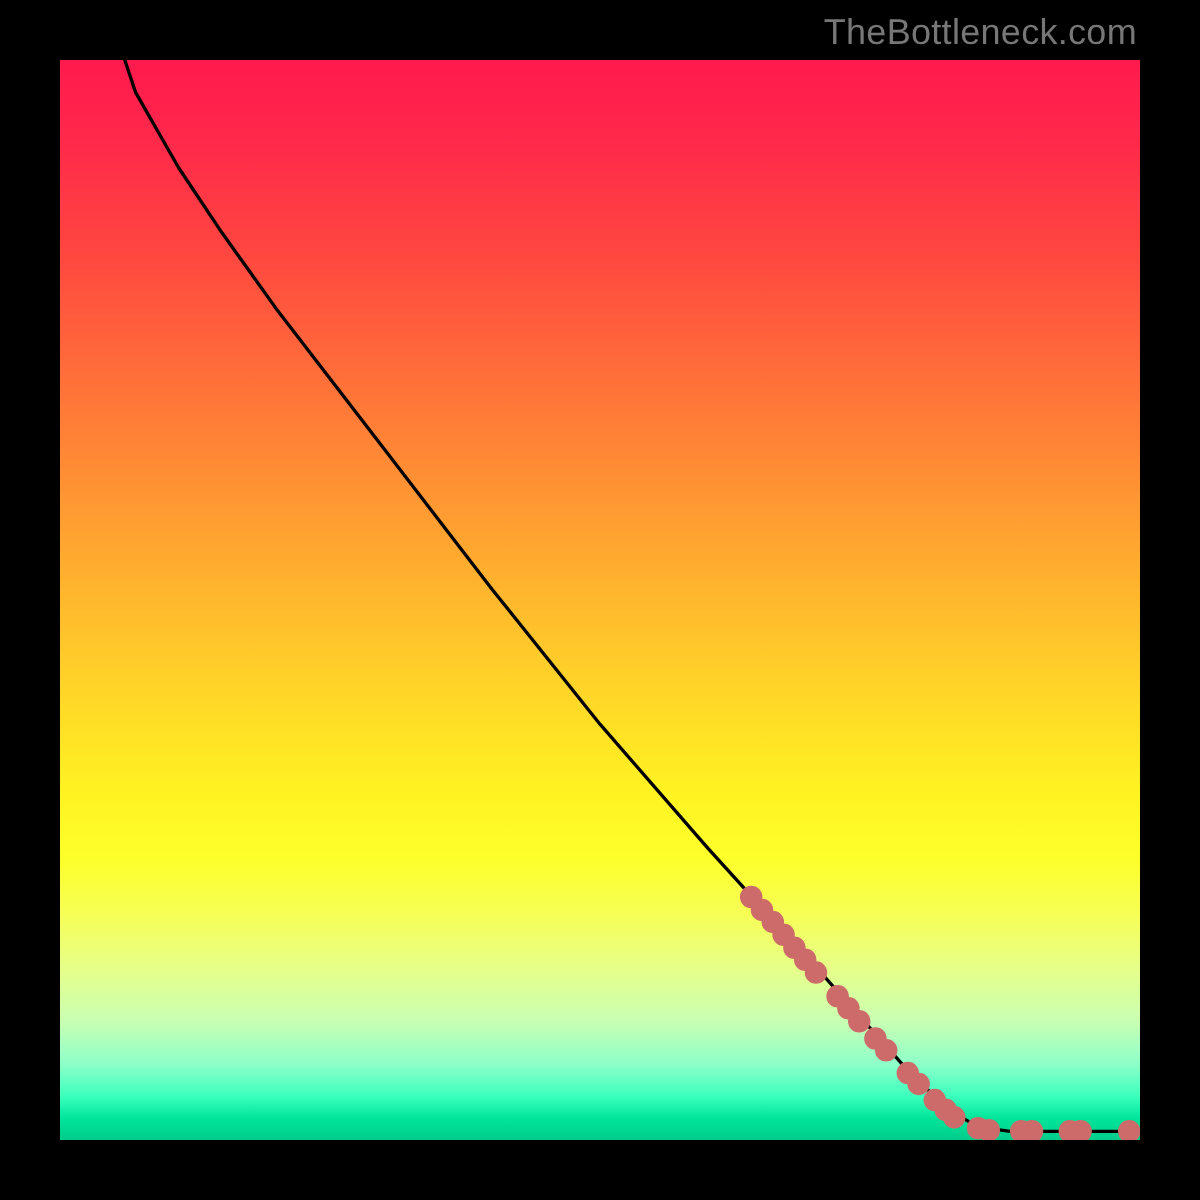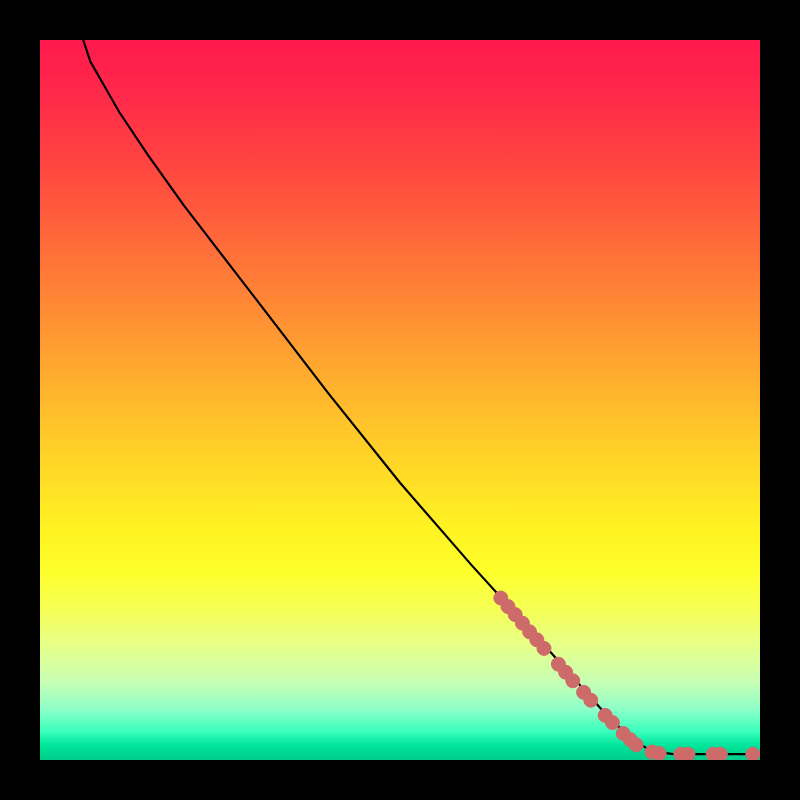--- a/index.html
+++ b/index.html
@@ -69,20 +69,21 @@
   }
   .dot {
     fill: #cd6b6b;
     stroke: #cd6b6b;
   }
 </style>
 </head>
 <body>
 
 <div class="frame">
+  <div class="watermark">TheBottleneck.com</div>
   <div class="plot">
     <svg class="curve" viewBox="0 0 720 720" preserveAspectRatio="none">
       <path id="curve-path" d="M43.2 0.0 L50.4 21.6 L64.8 46.8 L79.2 72.0 L108.0 115.2 L144.0 165.6 L216.0 259.2 L288.0 352.8 L360.0 442.8 L432.0 525.6 L504.0 604.8 L561.6 669.6 L590.4 698.4 L612.0 711.4 L633.6 714.2 L662.4 714.2 L698.4 714.2 L720.0 714.2"></path>
       <g id="dots">
           <circle cx="460.8" cy="558.0" r="7" class="dot"></circle>
           <circle cx="468.0" cy="566.6" r="7" class="dot"></circle>
           <circle cx="475.2" cy="574.6" r="7" class="dot"></circle>
           <circle cx="482.4" cy="583.2" r="7" class="dot"></circle>
           <circle cx="489.6" cy="591.8" r="7" class="dot"></circle>
           <circle cx="496.8" cy="599.8" r="7" class="dot"></circle>

